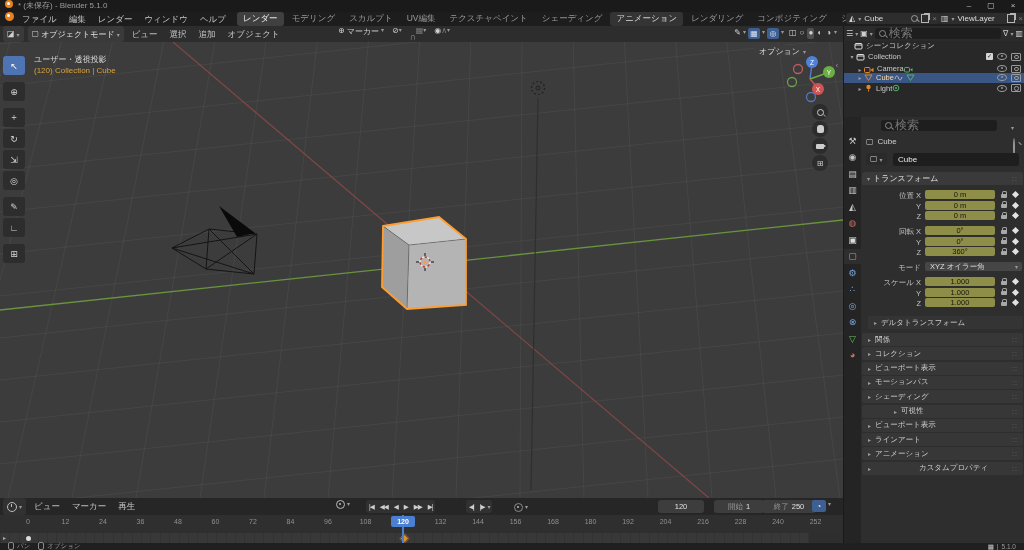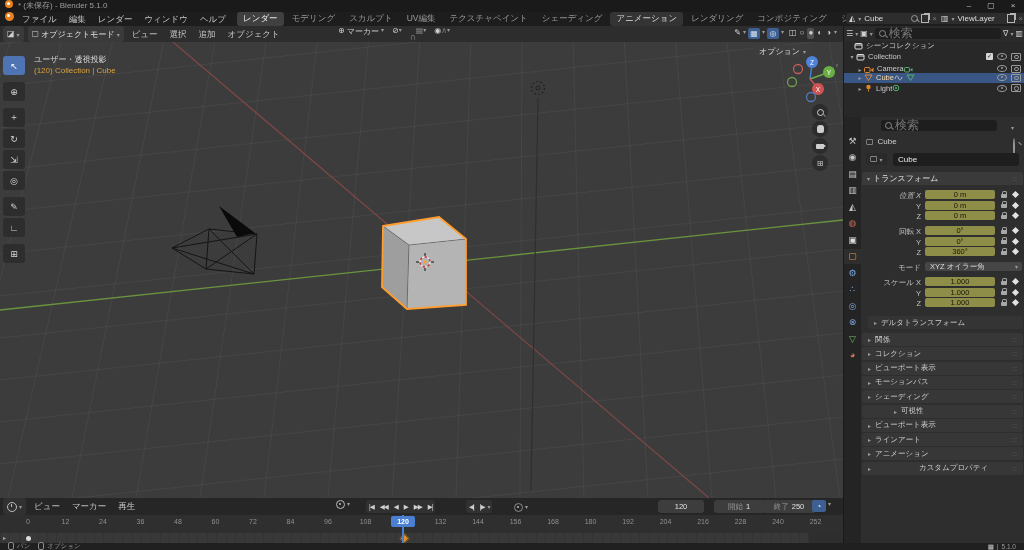--- a/index.html
+++ b/index.html
@@ -557,21 +557,21 @@
         </div>
         <div class="abs" style="left:32px;top:36px;width:126px;height:13px;background:#1e1e1e;border-radius:3px;display:flex;align-items:center;padding-left:5px;box-sizing:border-box;">
           <span class="fs8" style="color:#e8e8e8;">Cube</span>
         </div>
         <div class="panel-h" style="top:55px;">
           <span class="caret">▾</span>
           <span>トランスフォーム</span>
           <span class="grip">::</span>
         </div>
         <div id="transform-rows">
-            <span class="plabel" style="top: 74px; left: 2px; font-style: italic;">位置 X</span>
+            <span class="plabel" style="top: 74px; left: 2px;">位置 X</span>
             <div class="pfield" style="left: 64px; top: 73px; width: 70px;">0 m</div>
             <span class="i-lock" style="left: 140px; top: 76.5px;"></span>
             <span class="i-kdiamond" style="left: 152px; top: 75px;"></span>
             <span class="plabel" style="top: 84.5px; left: 2px;">Y</span>
             <div class="pfield" style="left: 64px; top: 83.5px; width: 70px;">0 m</div>
             <span class="i-lock" style="left: 140px; top: 87px;"></span>
             <span class="i-kdiamond" style="left: 152px; top: 85.5px;"></span>
             <span class="plabel" style="top: 95px; left: 2px;">Z</span>
             <div class="pfield" style="left: 64px; top: 94px; width: 70px;">0 m</div>
             <span class="i-lock" style="left: 140px; top: 97.5px;"></span>

